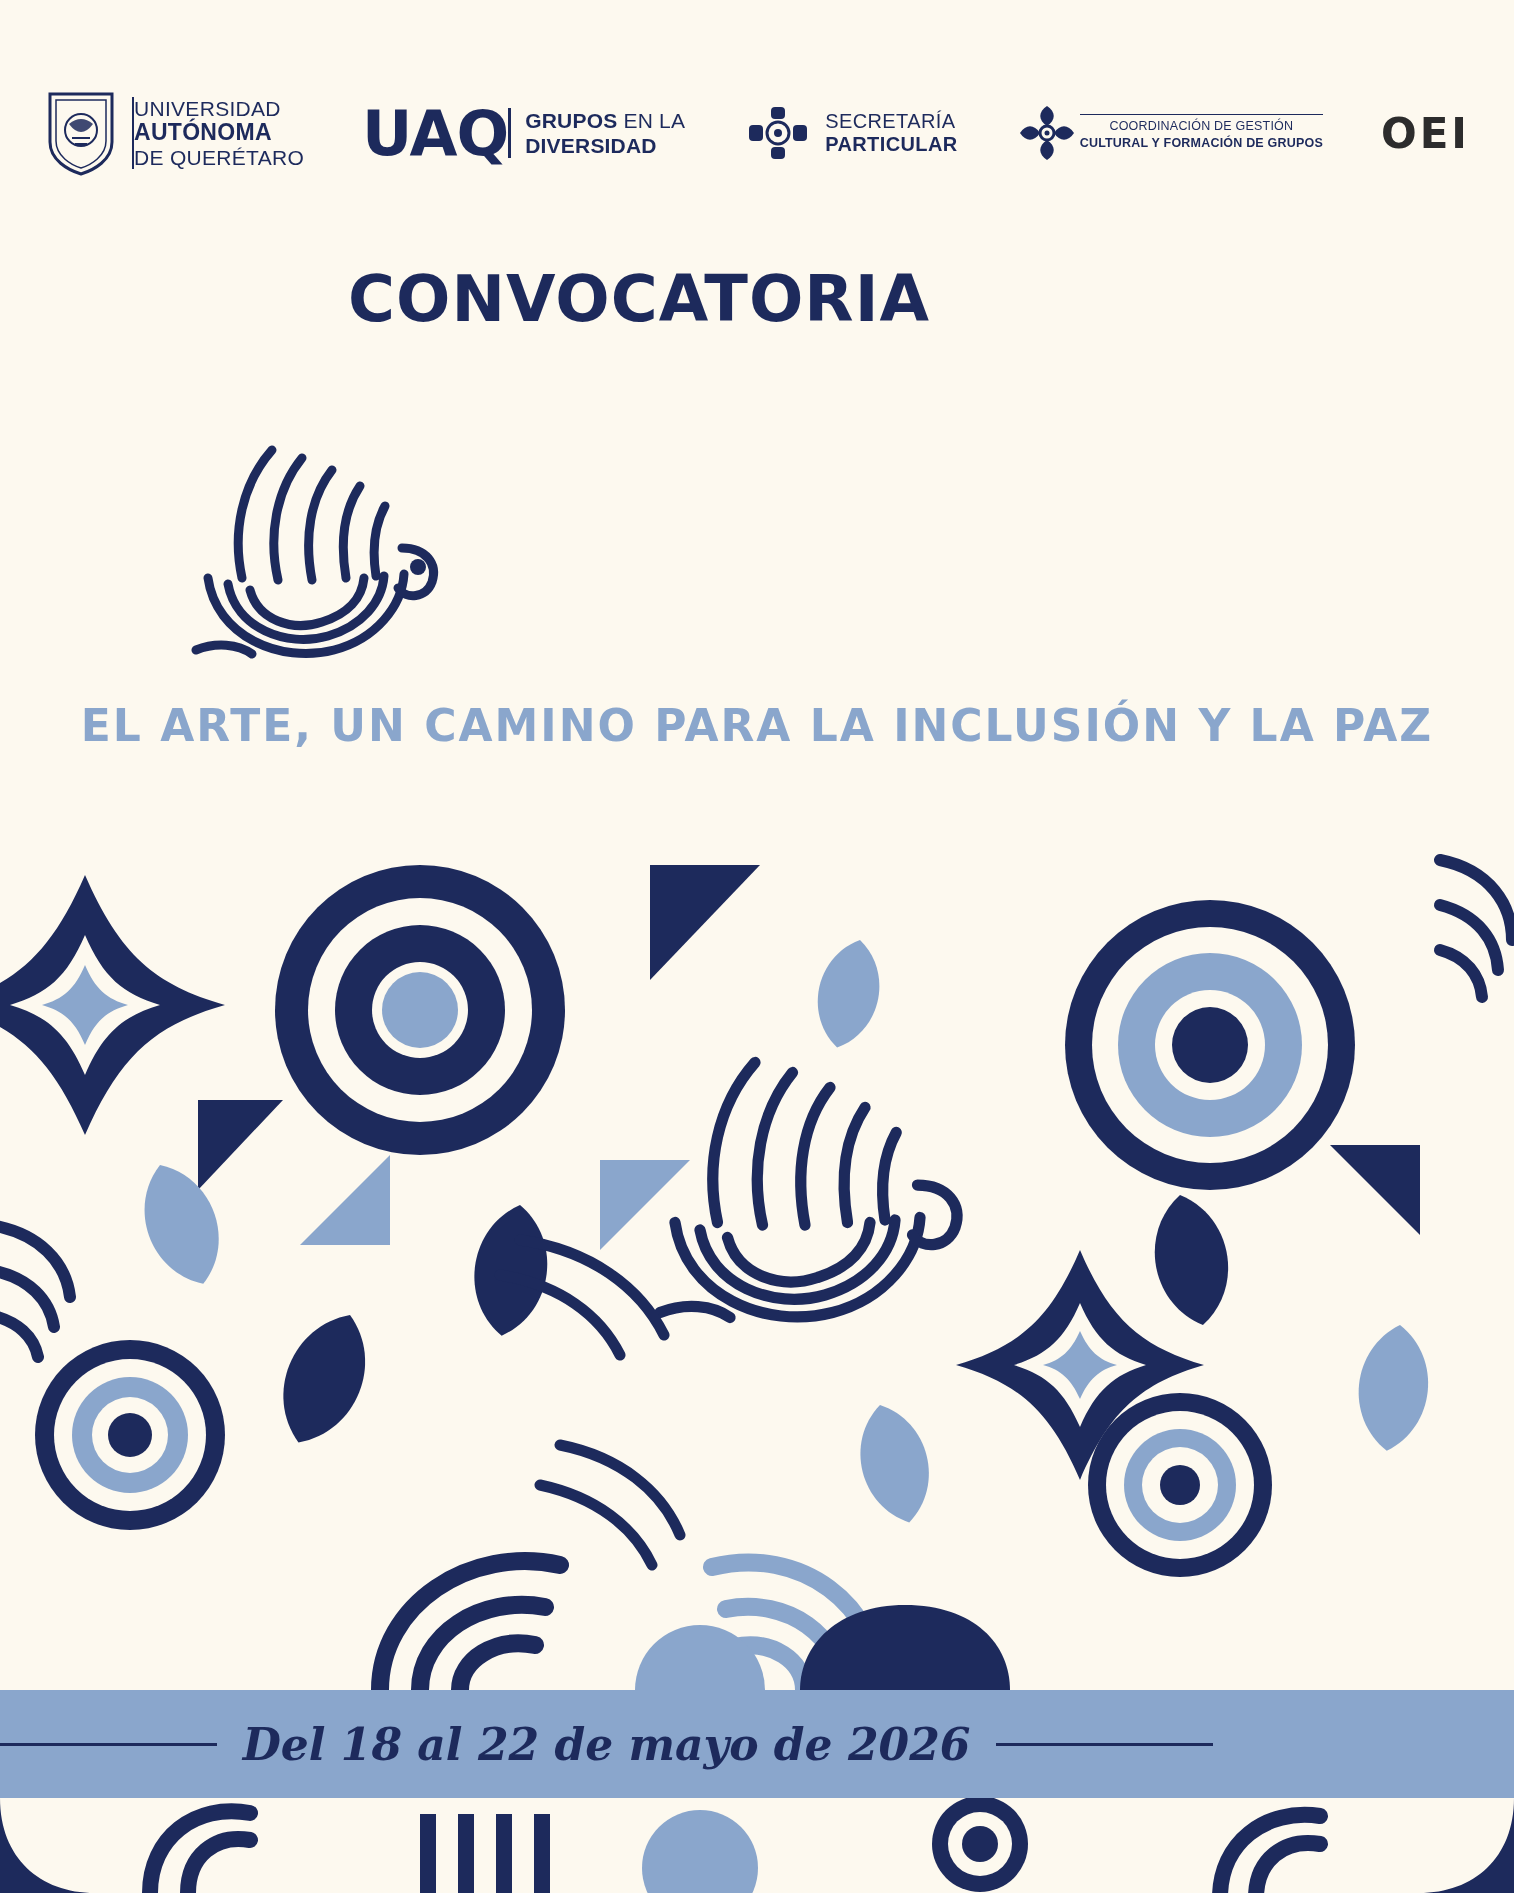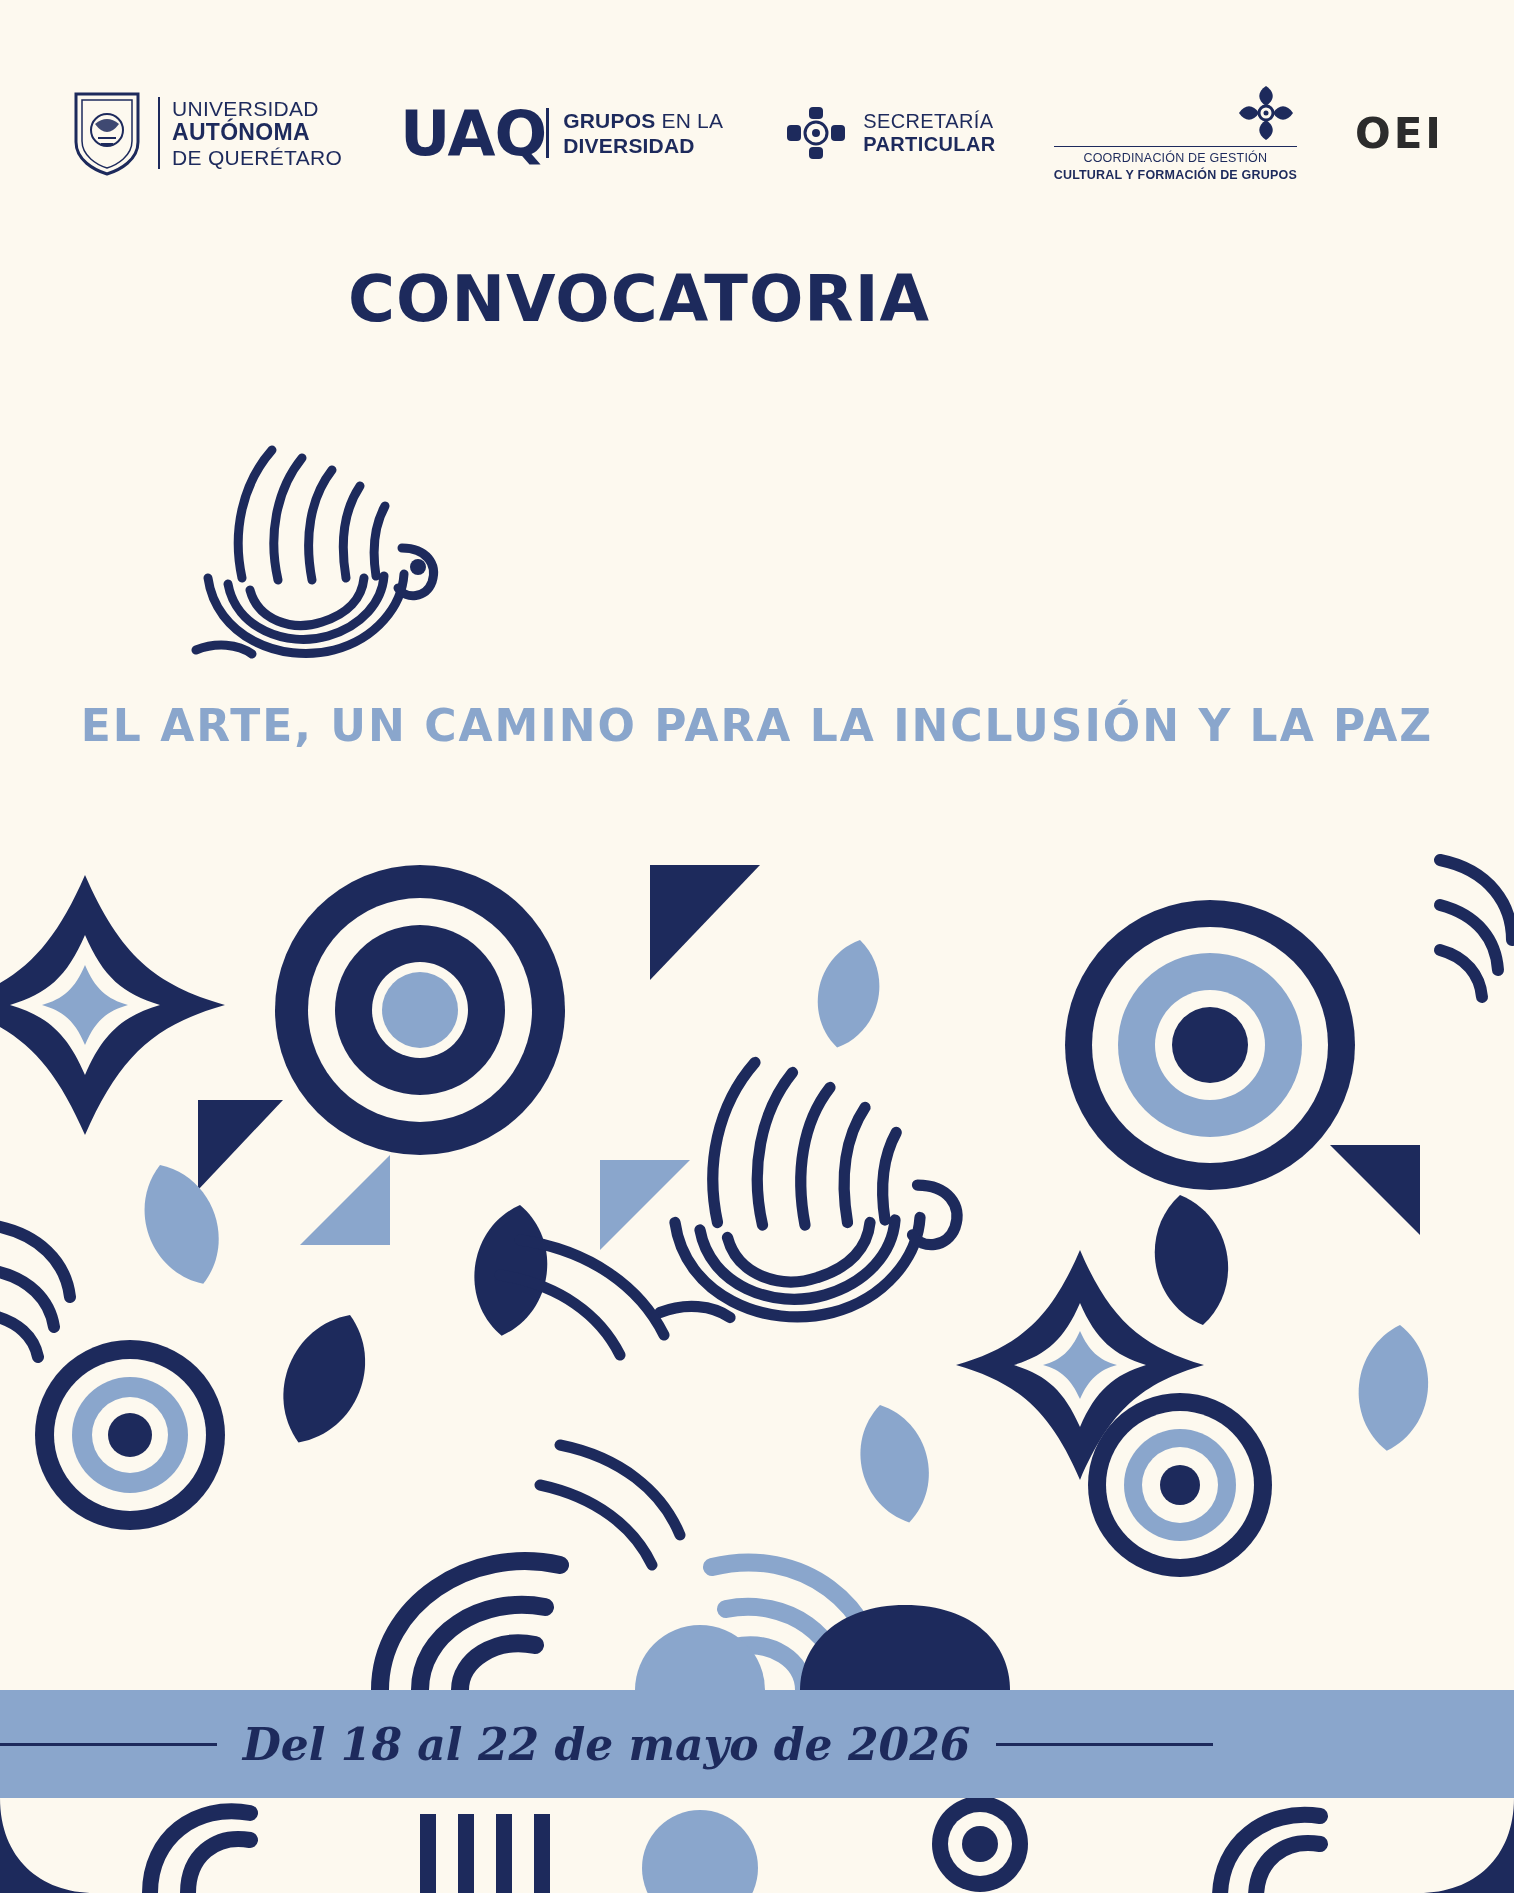--- a/index.html
+++ b/index.html
@@ -45,21 +45,20 @@
     width: 74px;
     height: 86px;
     position: relative;
   }
   .shield svg { display: block; }
   .uaq-text {
     color: #1d2a5c;
     line-height: 1.12;
     letter-spacing: 0.3px;
     border-left: 2px solid #1d2a5c;
-    padding-left: 12px;
   }
   .uaq-text .l1 { font-size: 21px; font-weight: 400; }
   .uaq-text .l2 { font-size: 23px; font-weight: bold; }
   .uaq-text .l3 { font-size: 21px; font-weight: 400; }
 
   
   .crecer-logo { }
   .uaq-big {
     font-size: 62px;
     font-weight: bold;
@@ -83,21 +82,21 @@
   .sec-mark { width: 70px; height: 56px; }
   .sec-text {
     color: #1d2a5c;
     line-height: 1.15;
     font-size: 20px;
   }
   .sec-text .s1 { font-weight: normal; letter-spacing: .4px;}
   .sec-text .s2 { font-weight: bold; letter-spacing: .4px;}
 
   
-  .coord-logo { flex-direction: column; align-items: flex-end; gap: 2px;}
+  .coord-logo { align-items: center; gap: 2px;}
   .coord-mark { width: 62px; height: 62px; }
   .coord-text {
     color: #1d2a5c;
     font-size: 12.5px;
     text-align: center;
     line-height: 1.35;
     border-top: 1.5px solid #1d2a5c;
     padding-top: 3px;
     letter-spacing: .2px;
   }

